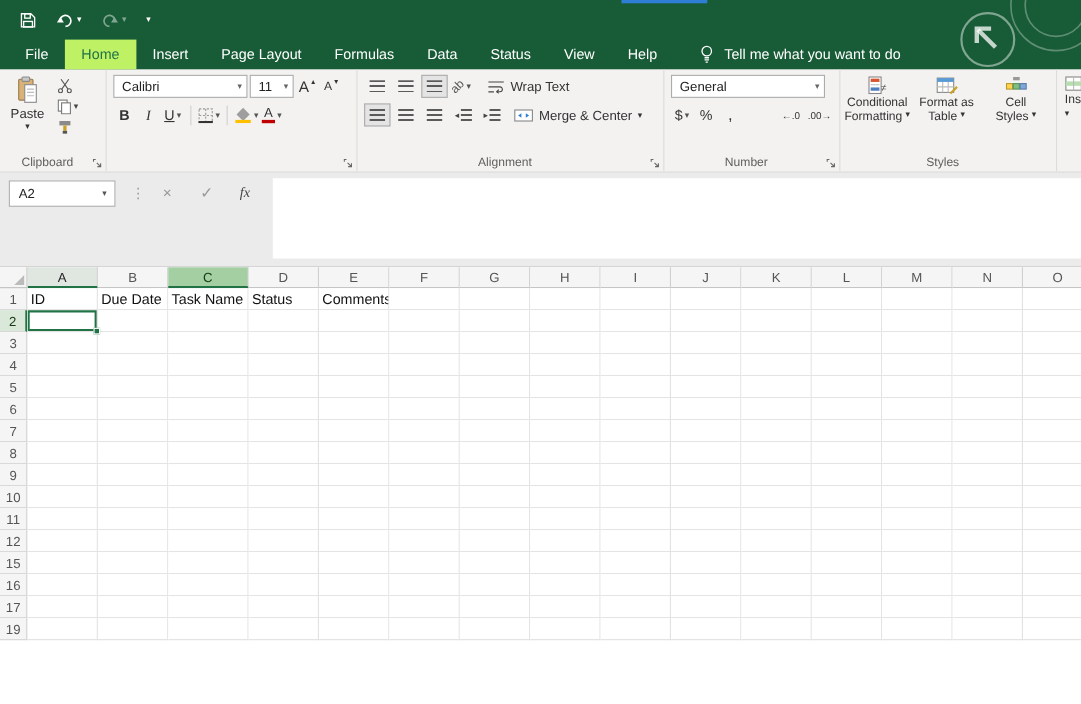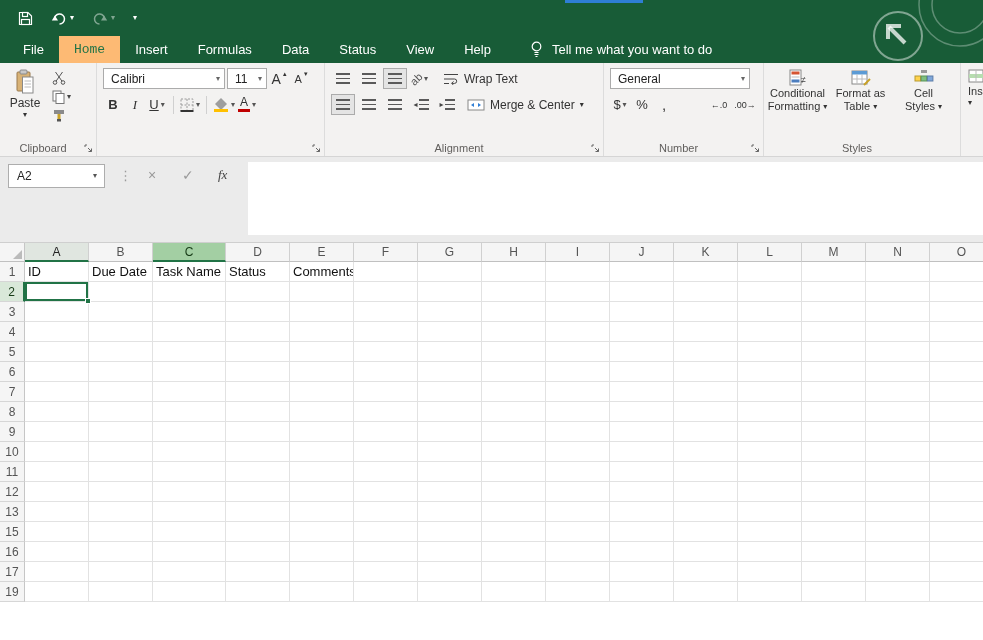--- a/index.html
+++ b/index.html
@@ -11,21 +11,21 @@
   .accent-strip{position:absolute;left:565px;top:0;width:78px;height:3px;background:#2E7ED5;}
   .deco{position:absolute;right:0;top:0;pointer-events:none;}
   .titlebar{height:36px;display:flex;align-items:center;color:#fff;position:relative;}
   .qat{display:flex;align-items:center;gap:18px;padding-left:18px;}
   .qbtn{display:flex;align-items:center;gap:3px;cursor:default;}
   .qbtn.dim{opacity:.45;}
   .caret{font-size:8px;color:inherit;line-height:1;}
   .title{position:absolute;left:660px;top:0;height:36px;transform:translateX(-50%);display:flex;align-items:center;font-size:13px;white-space:nowrap;}
   .menubar{height:27px;display:flex;align-items:stretch;padding-left:8px;color:#fff;font-size:13px;position:relative;}
   .tab{display:flex;align-items:center;padding:0 15px;cursor:default;white-space:nowrap;}
-  .tab.active{background:#fdba74;color:#217346;font-family:Liberation Mono, monospace;}
+  .tab.active{background:#bef264;color:#217346;}
   .tellme{display:flex;align-items:center;gap:9px;margin-left:24px;cursor:default;}
 
   
   .ribbon{height:94px;background:#F3F2F1;display:flex;border-bottom:1px solid #D5D5D5;overflow:hidden;}
   .rgroup{position:relative;border-right:1px solid #DCDCDC;flex:none;padding:3px 2px 16px 2px;}
   .glabel{position:absolute;bottom:2px;left:0;right:10px;text-align:center;font-size:11px;color:#605E5C;white-space:nowrap;}
   .launcher{position:absolute;right:3px;bottom:3px;}
   .g-clipboard{width:97px;}
   .g-font{width:228px;}
   .g-align{width:279px;}
@@ -61,21 +61,21 @@
   .bars.sm{width:10px;}
   .tri{font-size:8px;color:#444;}
   .ab{display:inline-block;transform:rotate(-45deg);font-size:11px;color:#555;}
   .wrap-btn{display:flex;align-items:center;gap:5px;font-size:12px;color:#333;margin-left:12px;white-space:nowrap;cursor:default;}
   .wrap-btn.mc{margin-left:6px;}
   .comma{font-size:15px;}
   .spacer{flex:1;}
   .dec{font-size:9px;color:#333;width:24px;text-align:center;cursor:default;}
   .styles-row{display:flex;padding-top:1px;}
   .style-big{width:63px;display:flex;flex-direction:column;align-items:center;font-size:11px;color:#333;line-height:1.2;padding-top:2px;gap:0;cursor:default;text-align:center;}
-  .style-big .l2{display:flex;align-items:center;gap:3px;}
+  .style-big .l2{display:flex;gap:3px;}
   .insert-big{display:flex;flex-direction:column;align-items:flex-start;padding:3px 0 0 5px;font-size:11px;color:#333;gap:2px;cursor:default;}
 
   
   .fbar{height:86px;background:#EBEBEB;position:relative;border-bottom:1px solid #CFCFCF;}
   .name-box{position:absolute;left:8px;top:7px;width:97px;height:24px;background:#fff;border:1px solid #ADADAD;display:flex;align-items:center;padding-left:8px;font-size:12px;color:#222;}
   .name-box .caret{margin-left:auto;padding-right:7px;color:#555;}
   .fdots{position:absolute;left:119px;top:11px;color:#9a9a9a;font-size:13px;}
   .fbtn{position:absolute;top:10px;color:#9a9a9a;font-size:14px;cursor:default;}
   .fx-x{left:148px;}
   .fx-check{left:182px;}
@@ -136,20 +136,21 @@
       <span class="qbtn">
         <span class="caret">▾</span>
       </span>
     </div>
   </div>
 
   <div class="menubar">
     <span class="tab">File</span>
     <span class="tab active">Home</span>
     <span class="tab">Insert</span>
+    <span class="tab">Page Layout</span>
     <span class="tab">Formulas</span>
     <span class="tab">Data</span>
     <span class="tab">Status</span>
     <span class="tab">View</span>
     <span class="tab">Help</span>
     <span class="tellme">
       <svg width="13" height="17" viewBox="0 0 13 17" fill="none" stroke="#fff" stroke-width="1.2">
           <circle cx="6.5" cy="5.5" r="4.3"></circle>
           <path d="M4.5 11.5 h4 M4.5 13.5 h4 M5.5 15.5 h2"></path>
         </svg>
@@ -653,38 +654,20 @@
         <div class="cell" style="width: 64px;"></div>
         <div class="cell" style="width: 64px;"></div>
         <div class="cell" style="width: 64px;"></div>
         <div class="cell" style="width: 64px;"></div>
         <div class="cell" style="width: 64px;"></div>
         <div class="cell" style="width: 64px;"></div>
         <div class="cell" style="width: 64px;"></div>
         <div class="cell" style="width: 64px;"></div>
       </div>
       <div class="grid-row">
-        <div class="row-h">13</div>
-        <div class="cell" style="width: 64px;"></div>
-        <div class="cell" style="width: 64px;"></div>
-        <div class="cell" style="width: 73px;"></div>
-        <div class="cell" style="width: 64px;"></div>
-        <div class="cell" style="width: 64px;"></div>
-        <div class="cell" style="width: 64px;"></div>
-        <div class="cell" style="width: 64px;"></div>
-        <div class="cell" style="width: 64px;"></div>
-        <div class="cell" style="width: 64px;"></div>
-        <div class="cell" style="width: 64px;"></div>
-        <div class="cell" style="width: 64px;"></div>
-        <div class="cell" style="width: 64px;"></div>
-        <div class="cell" style="width: 64px;"></div>
-        <div class="cell" style="width: 64px;"></div>
-        <div class="cell" style="width: 64px;"></div>
-      </div>
-      <div class="grid-row">
         <div class="row-h">15</div>
         <div class="cell" style="width: 64px;"></div>
         <div class="cell" style="width: 64px;"></div>
         <div class="cell" style="width: 73px;"></div>
         <div class="cell" style="width: 64px;"></div>
         <div class="cell" style="width: 64px;"></div>
         <div class="cell" style="width: 64px;"></div>
         <div class="cell" style="width: 64px;"></div>
         <div class="cell" style="width: 64px;"></div>
         <div class="cell" style="width: 64px;"></div>

